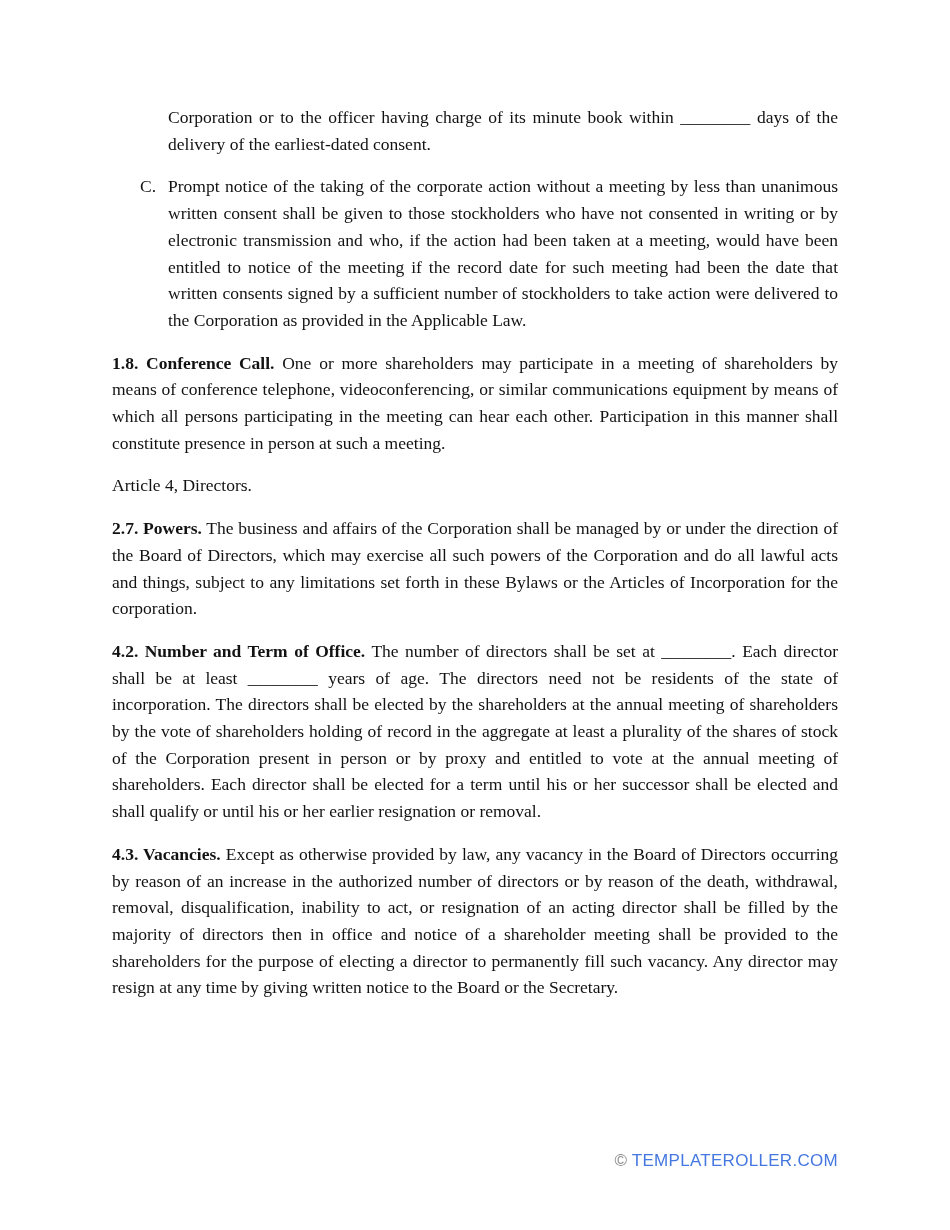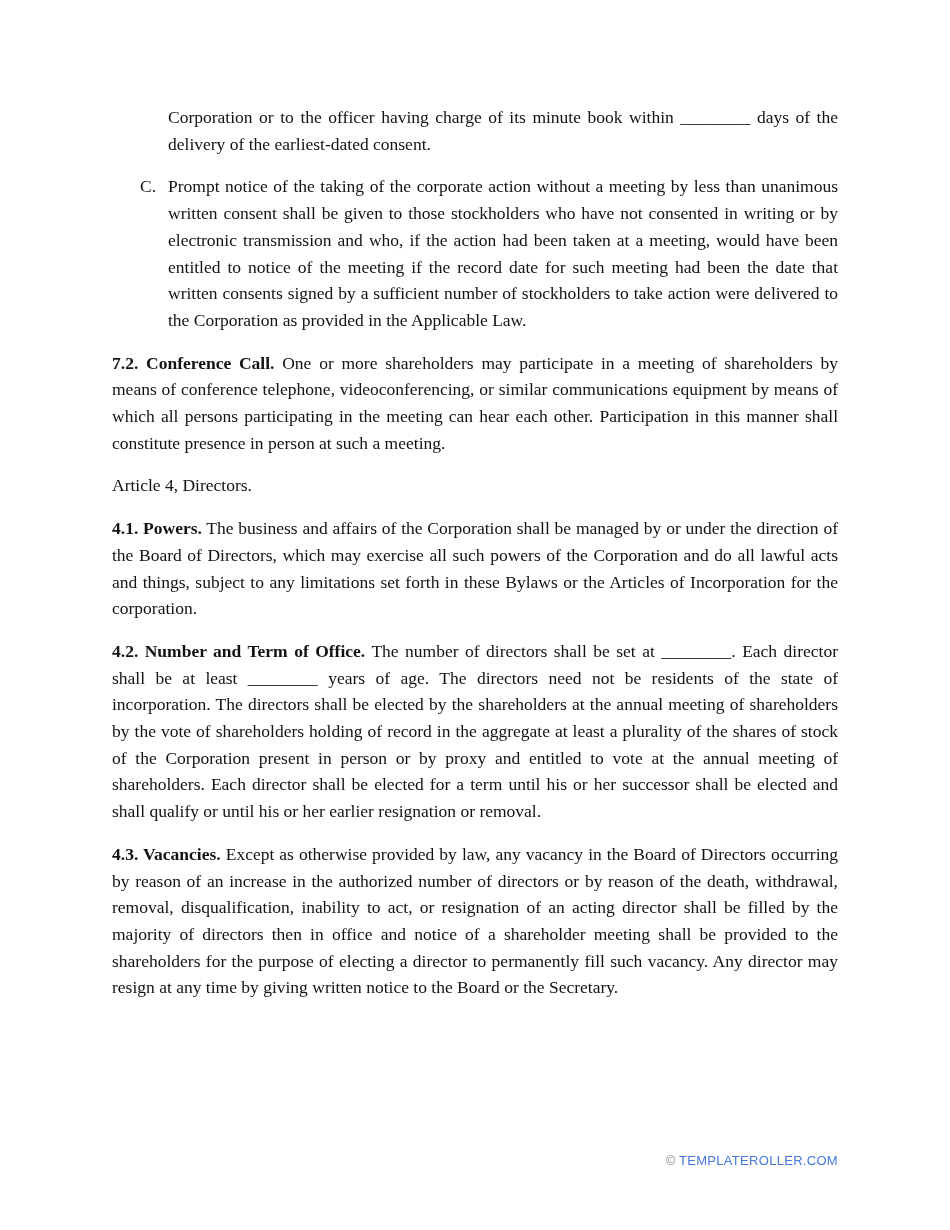--- a/index.html
+++ b/index.html
@@ -49,21 +49,21 @@
     line-height: 26.7px;
     font-weight: normal;
     margin-bottom: 16px;
     color: #121212;
   }
   .footer {
     position: absolute;
     top: 1153px;
     right: 112px;
     font-family: "Liberation Sans", sans-serif;
-    font-size: 13px;
+    font-size: 17px;
     line-height: 16px;
     white-space: nowrap;
   }
   .footer .copy { color: #8a8a8a; }
   .footer a.site-link {
     color: #4577e0;
     text-decoration: none;
     letter-spacing: 0.3px;
   }
 </style>
@@ -74,27 +74,27 @@
   <div class="content">
 
     <p class="para indent-1">Corporation or to the officer having charge of its minute book within ________ days of the delivery of the earliest-dated consent.</p>
 
     <div class="para list-item">
       <span class="list-marker">C.</span>
       <span>Prompt notice of the taking of the corporate action without a meeting by less than unanimous written consent shall be given to those stockholders who have not consented in writing or by electronic transmission and who, if the action had been taken at a meeting, would have been entitled to notice of the meeting if the record date for such meeting had been the date that written consents signed by a sufficient number of stockholders to take action were delivered to the Corporation as provided in the Applicable Law.</span>
     </div>
 
     <p class="para">
-      <span class="sec-label">7.2. Conference Call.</span><span> One or more shareholders may participate in a meeting of shareholders by means of conference telephone, videoconferencing, or similar communications equipment by means of which all persons participating in the meeting can hear each other. Participation in this manner shall constitute presence in person at such a meeting.</span>
+      <span class="sec-label">1.8. Conference Call.</span><span> One or more shareholders may participate in a meeting of shareholders by means of conference telephone, videoconferencing, or similar communications equipment by means of which all persons participating in the meeting can hear each other. Participation in this manner shall constitute presence in person at such a meeting.</span>
     </p>
 
     <p class="heading">Article 4, Directors.</p>
 
     <p class="para">
-      <span class="sec-label">4.1. Powers.</span><span> The business and affairs of the Corporation shall be managed by or under the direction of the Board of Directors, which may exercise all such powers of the Corporation and do all lawful acts and things, subject to any limitations set forth in these Bylaws or the Articles of Incorporation for the corporation.</span>
+      <span class="sec-label">2.7. Powers.</span><span> The business and affairs of the Corporation shall be managed by or under the direction of the Board of Directors, which may exercise all such powers of the Corporation and do all lawful acts and things, subject to any limitations set forth in these Bylaws or the Articles of Incorporation for the corporation.</span>
     </p>
 
     <p class="para">
       <span class="sec-label">4.2. Number and Term of Office.</span><span> The number of directors shall be set at ________. Each director shall be at least ________ years of age. The directors need not be residents of the state of incorporation. The directors shall be elected by the shareholders at the annual meeting of shareholders by the vote of shareholders holding of record in the aggregate at least a plurality of the shares of stock of the Corporation present in person or by proxy and entitled to vote at the annual meeting of shareholders. Each director shall be elected for a term until his or her successor shall be elected and shall qualify or until his or her earlier resignation or removal.</span>
     </p>
 
     <p class="para">
       <span class="sec-label">4.3. Vacancies.</span><span> Except as otherwise provided by law, any vacancy in the Board of Directors occurring by reason of an increase in the authorized number of directors or by reason of the death, withdrawal, removal, disqualification, inability to act, or resignation of an acting director shall be filled by the majority of directors then in office and notice of a shareholder meeting shall be provided to the shareholders for the purpose of electing a director to permanently fill such vacancy. Any director may resign at any time by giving written notice to the Board or the Secretary.</span>
     </p>
 

